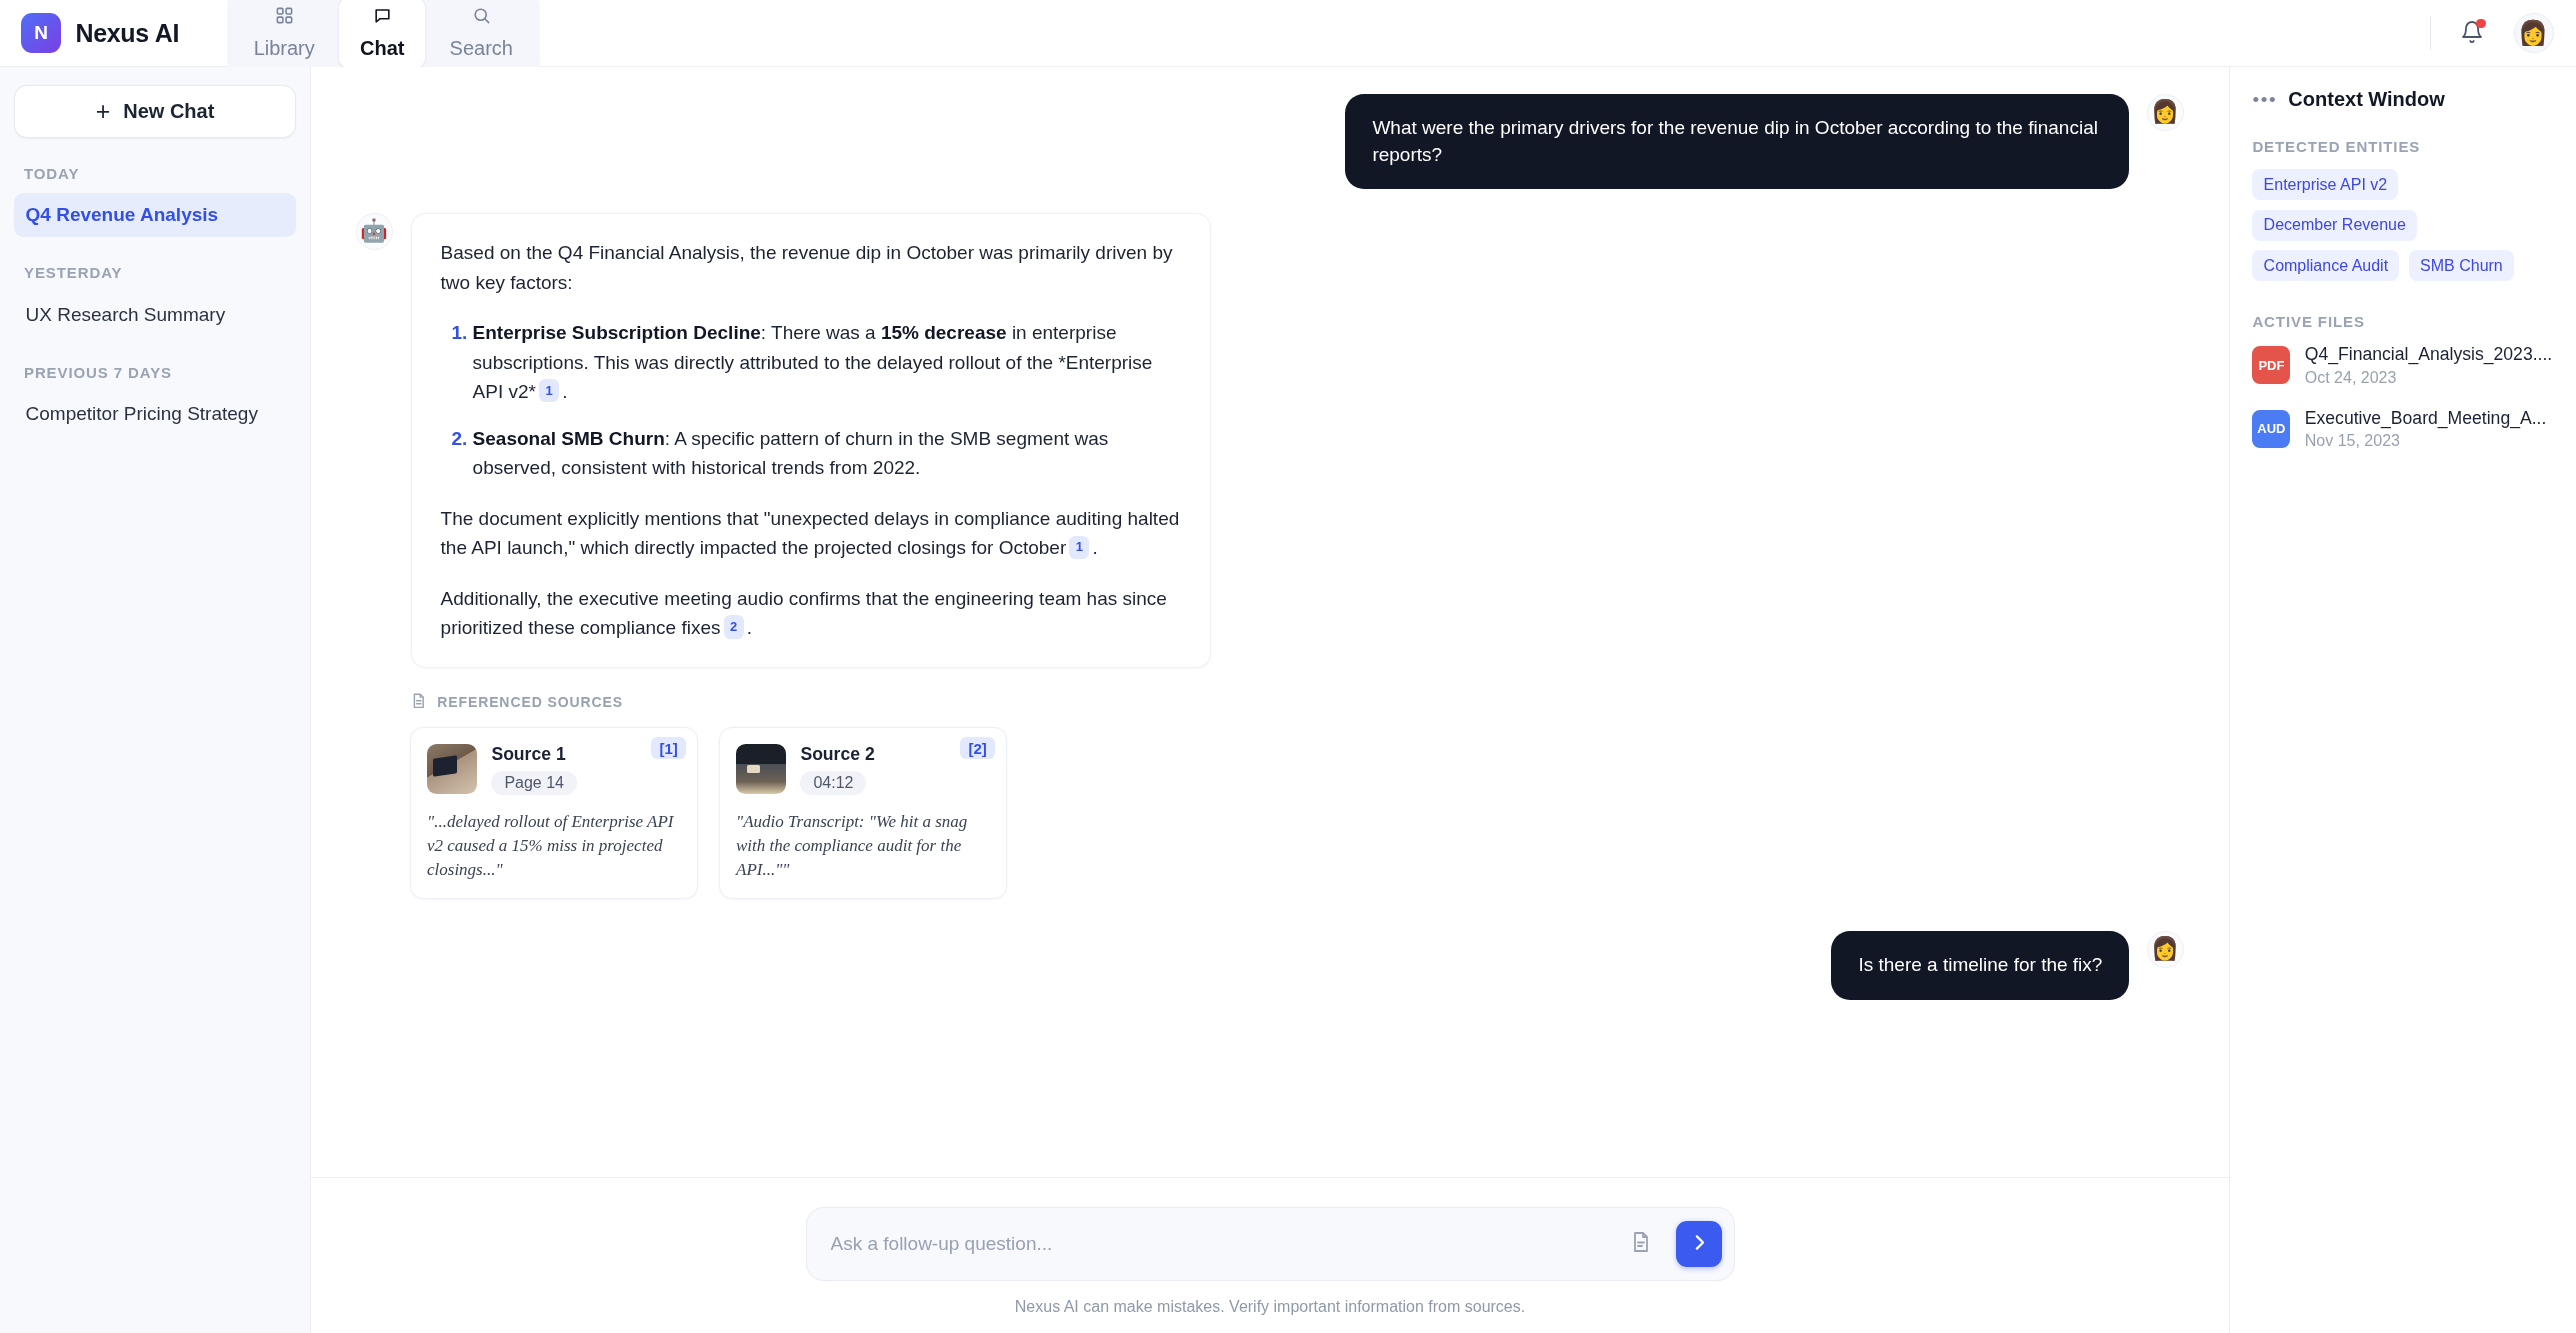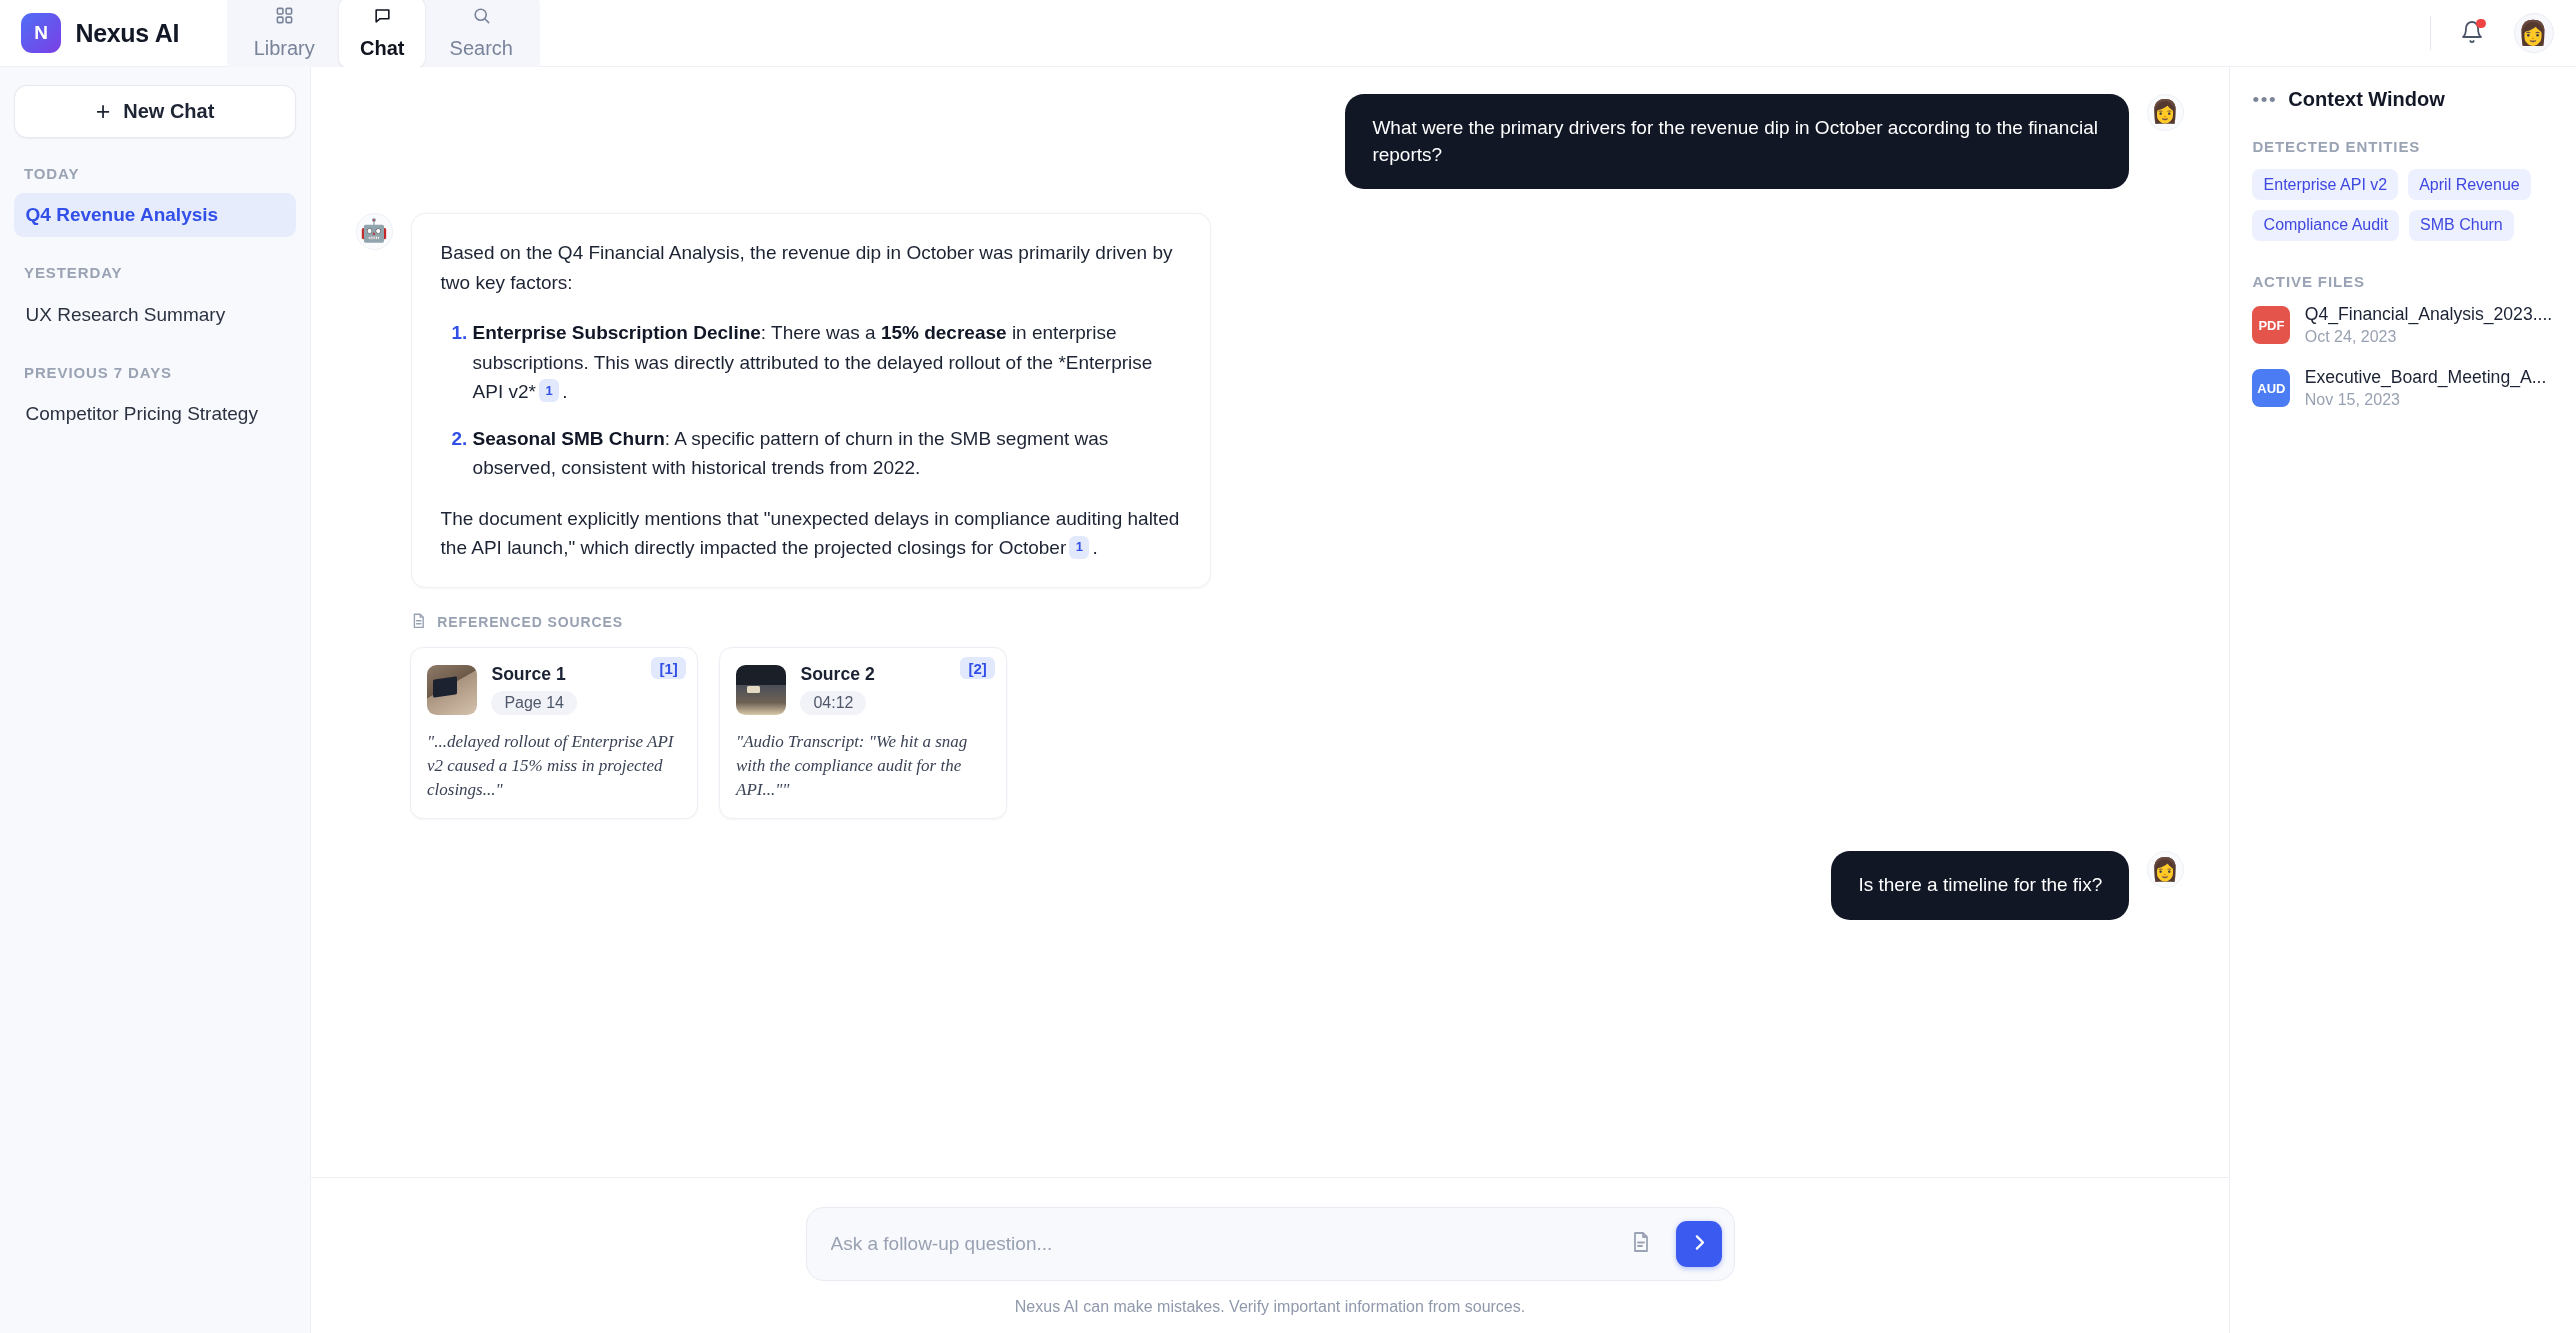--- a/index.html
+++ b/index.html
@@ -313,20 +313,21 @@
             <p>Based on the Q4 Financial Analysis, the revenue dip in October was primarily driven by two key factors:</p>
             <ol>
               <li>
                 <strong>Enterprise Subscription Decline</strong><span>: There was a </span><strong>15% decrease</strong><span> in enterprise subscriptions. This was directly attributed to the delayed rollout of the *Enterprise API v2*</span><span class="cite">1</span><span>.</span>
               </li>
               <li>
                 <strong>Seasonal SMB Churn</strong><span>: A specific pattern of churn in the SMB segment was observed, consistent with historical trends from 2022.</span>
               </li>
             </ol>
             <p><span>The document explicitly mentions that "unexpected delays in compliance auditing halted the API launch," which directly impacted the projected closings for October</span><span class="cite">1</span><span>.</span></p>
+            <p><span>Additionally, the executive meeting audio confirms that the engineering team has since prioritized these compliance fixes</span><span class="cite">2</span><span>.</span></p>
           </div>
         </div>
 
         <div class="sources-wrap">
           <div class="sources-head">
             <span>
               <svg width="17.6" height="17.6" viewBox="0 0 24 24" fill="none" stroke="#98a1b2" stroke-width="1.9" stroke-linejoin="round">
                 <path d="M14 3H6v18h12V7z"></path>
                   <path d="M14 3v4h4"></path>
                 <line x1="9" y1="12" x2="15" y2="12" stroke-linecap="round"></line>
@@ -397,21 +398,21 @@
 
     <div class="context">
       <div class="ctx-head">
         <span class="ctx-dots">•••</span>
         <span class="ctx-title">Context Window</span>
       </div>
 
       <div class="ctx-label">DETECTED ENTITIES</div>
       <div class="chips">
         <span class="chip">Enterprise API v2</span>
-        <span class="chip">April Revenue</span>
+        <span class="chip">December Revenue</span>
         <span class="chip">Compliance Audit</span>
         <span class="chip">SMB Churn</span>
       </div>
 
       <div class="ctx-label">ACTIVE FILES</div>
 
       <div class="file-row">
         <div class="file-badge badge-pdf">PDF</div>
         <div class="file-meta">
           <div class="file-name">Q4_Financial_Analysis_2023....</div>

